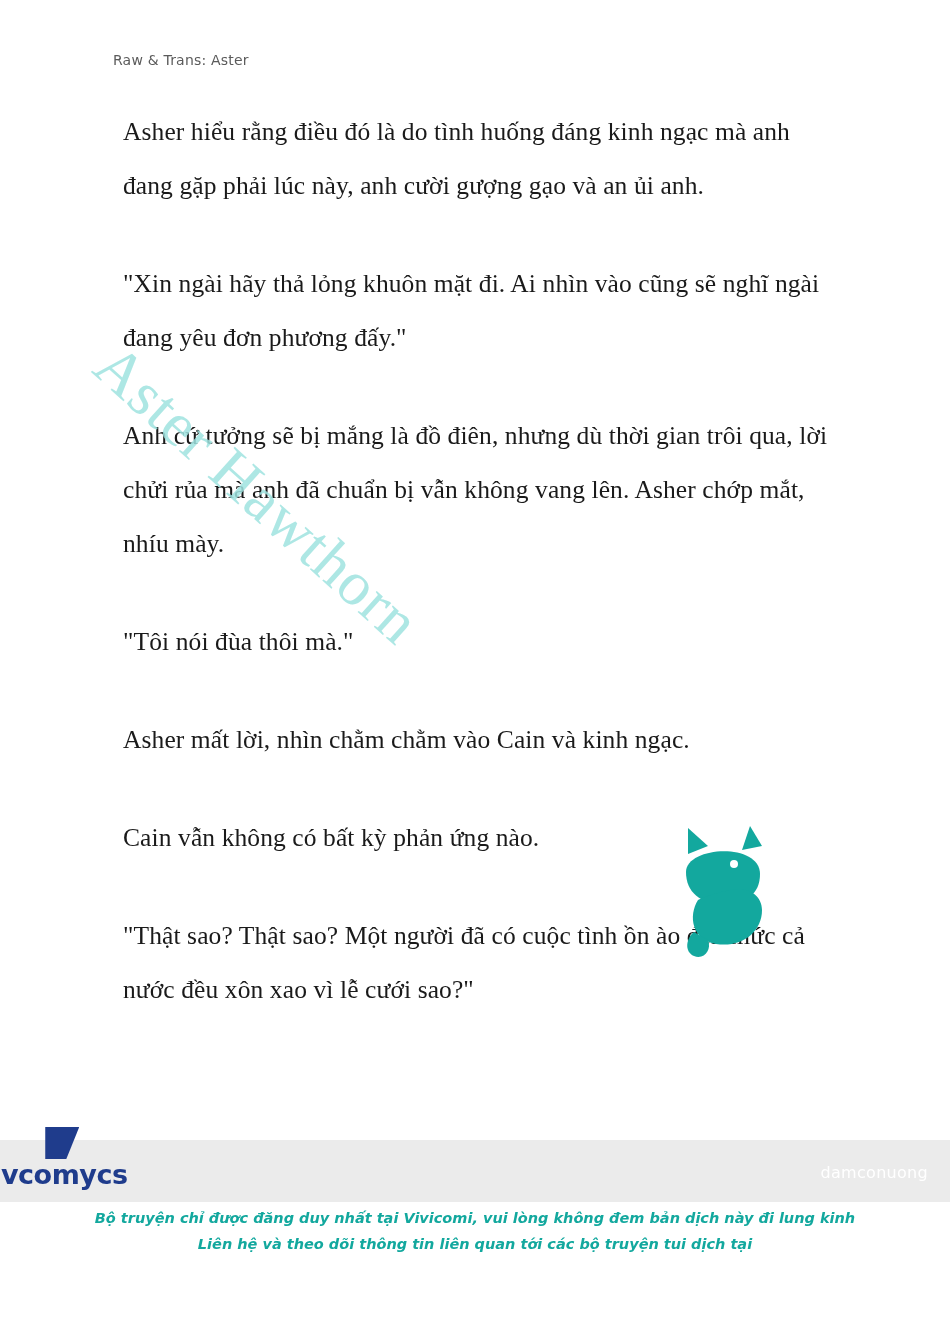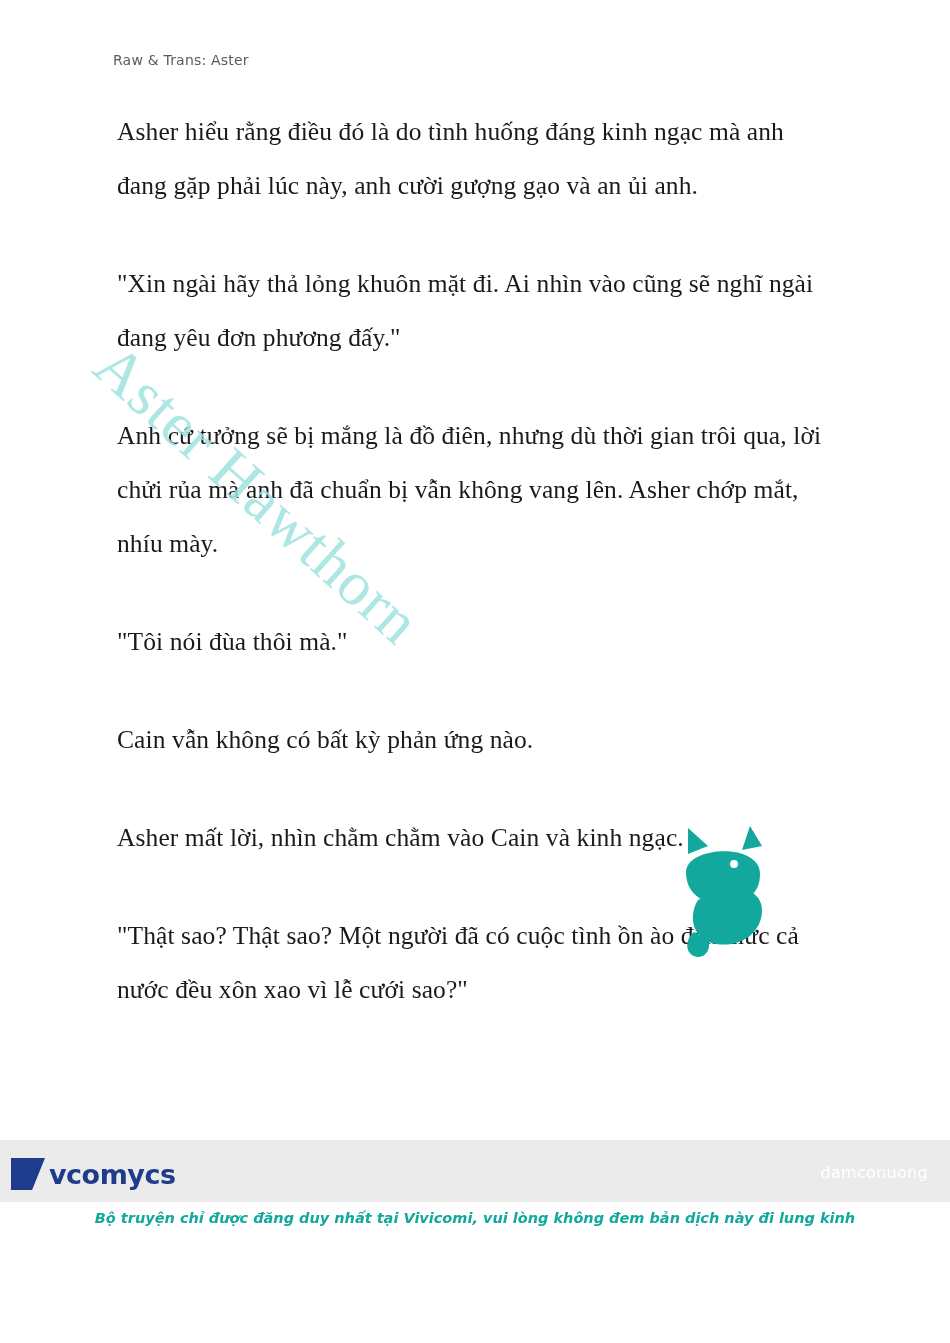--- a/index.html
+++ b/index.html
@@ -33,21 +33,21 @@
     position: absolute;
     top: 105px;
     left: 113px;
     width: 724px;
   }
   .para {
     font-family: "Liberation Serif", serif;
     font-size: 25.5px;
     line-height: 54px;
     color: #1a1a1a;
-    margin: 0 0 44px 4px;
+    margin: 0 0 44px 10px;
     letter-spacing: 0.1px;
   }
   .para:last-child {
     margin-bottom: 0;
   }
   .watermark-text {
     position: absolute;
     left: 128px;
     top: 330px;
     font-family: "Liberation Serif", serif;
@@ -87,25 +87,26 @@
   .bottom-bar {
     position: absolute;
     left: 0;
     bottom: 0;
     width: 950px;
     height: 62px;
     background: #ebebeb;
   }
   .brand {
     position: absolute;
-    left: 11px;
+    left: 1px;
     bottom: 12px;
     display: flex;
     align-items: center;
     font-family: "DejaVu Sans", sans-serif;
+    flex-direction: column;
   }
   .brand-mark {
     width: 34px;
     height: 32px;
     background: #1f3c8c;
     clip-path: polygon(0 0, 100% 0, 62% 100%, 0 100%);
     margin-right: 4px;
   }
   .brand-text {
     font-size: 27px;
@@ -128,22 +129,22 @@
 
 <div class="page">
 
   <div class="credit-line">Raw &amp; Trans: Aster</div>
 
   <div class="content">
     <p class="para">Asher hiểu rằng điều đó là do tình huống đáng kinh ngạc mà anh đang gặp phải lúc này, anh cười gượng gạo và an ủi anh.</p>
     <p class="para">"Xin ngài hãy thả lỏng khuôn mặt đi. Ai nhìn vào cũng sẽ nghĩ ngài đang yêu đơn phương đấy."</p>
     <p class="para">Anh cứ tưởng sẽ bị mắng là đồ điên, nhưng dù thời gian trôi qua, lời chửi rủa mà anh đã chuẩn bị vẫn không vang lên. Asher chớp mắt, nhíu mày.</p>
     <p class="para">"Tôi nói đùa thôi mà."</p>
+    <p class="para">Asher mất lời, nhìn chằm chằm vào Cain và kinh ngạc.</p>
     <p class="para">Cain vẫn không có bất kỳ phản ứng nào.</p>
-    <p class="para">Asher mất lời, nhìn chằm chằm vào Cain và kinh ngạc.</p>
     <p class="para">"Thật sao? Thật sao? Một người đã có cuộc tình ồn ào đến mức cả nước đều xôn xao vì lễ cưới sao?"</p>
   </div>
 
   <div class="watermark-text">Aster Hawthorn</div>
 
   <div class="cat-mark">
     <svg viewBox="0 0 140 140" width="140" height="140" aria-hidden="true">
       <g fill="#13a89e">
         <path d="M38 34 L38 8 L58 26 Z"></path>
         <path d="M92 30 L100 6 L112 26 Z"></path>
@@ -152,20 +153,21 @@
         <path d="M44 112 C36 118, 34 132, 44 136 C54 140, 62 130, 58 120 Z"></path>
       </g>
       <g fill="#ffffff">
         <circle cx="84" cy="44" r="4"></circle>
       </g>
     </svg>
   </div>
 
   <div class="footer-notes">
     <div>Bộ truyện chỉ được đăng duy nhất tại Vivicomi, vui lòng không đem bản dịch này đi lung kinh</div>
+    <div>Liên hệ và theo dõi thông tin liên quan tới các bộ truyện tui dịch tại</div>
   </div>
 
   <div class="bottom-bar">
     <div class="brand">
       <span class="brand-mark"></span>
       <span class="brand-text">vcomycs</span>
     </div>
     <div class="bottom-right-text">damconuong</div>
   </div>
 

